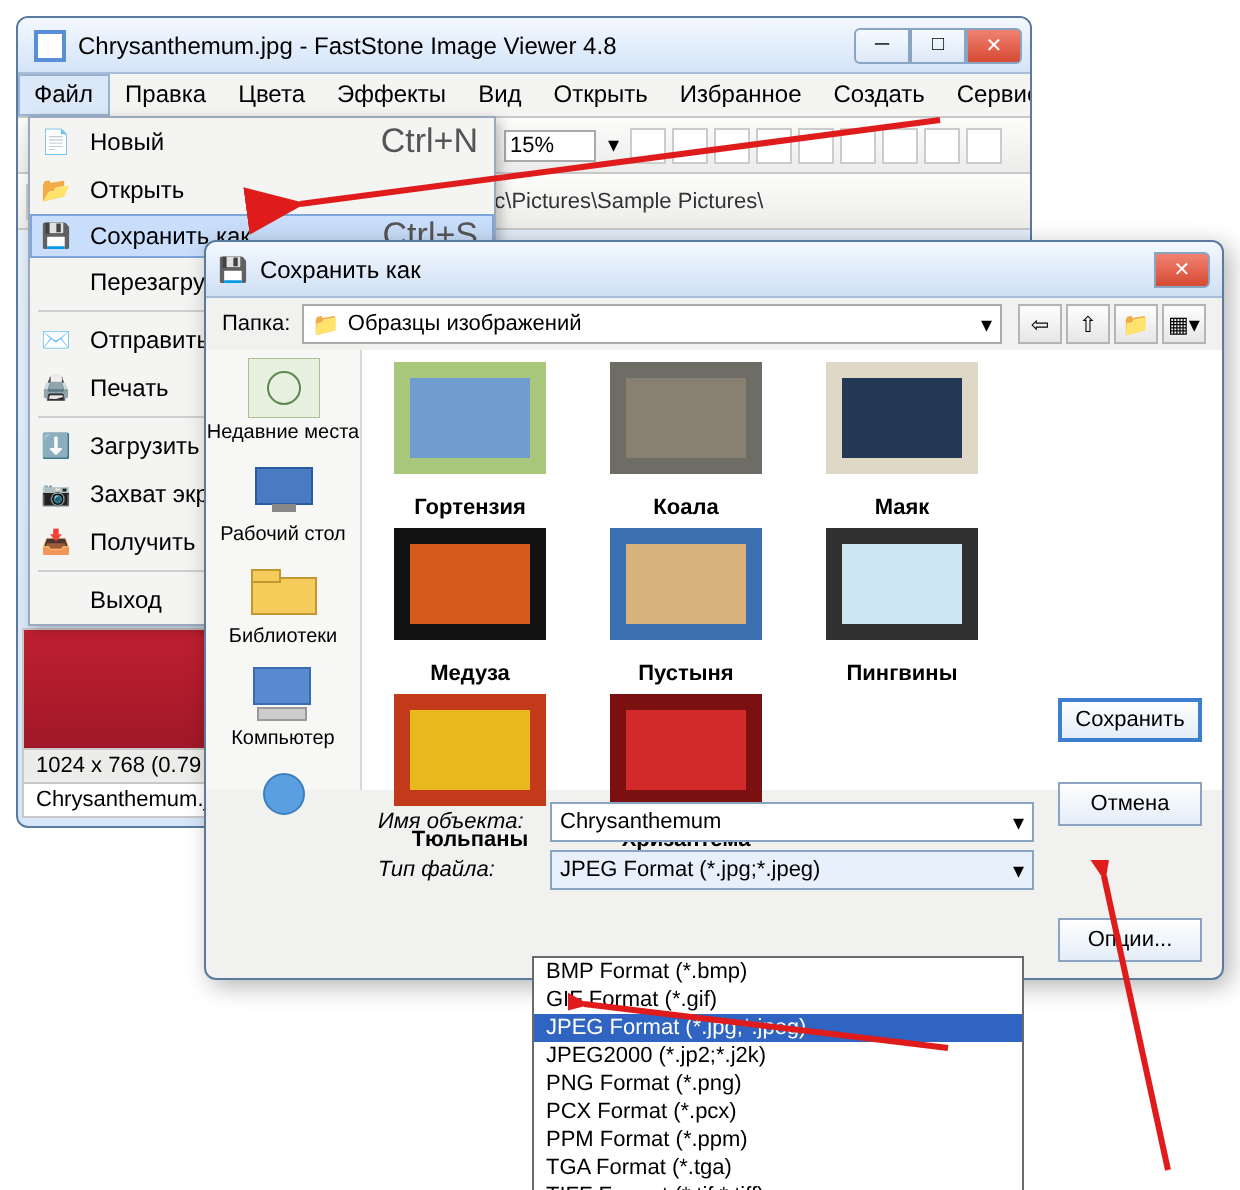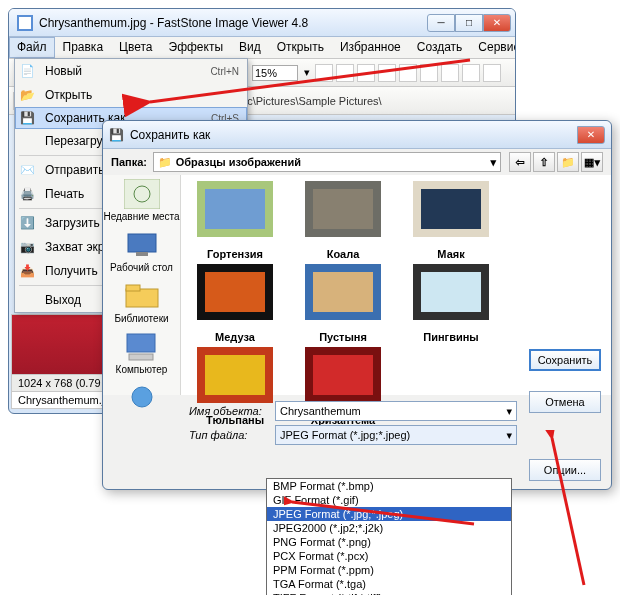--- a/index.html
+++ b/index.html
@@ -33,40 +33,40 @@
   .toolbar2 { height: 28px; background: linear-gradient(#fcfcfa,#ececea); border-bottom: 1px solid #c8c8c8;
     display: flex; align-items: center; padding: 0 4px; gap: 3px; overflow: hidden; }
   .breadcrumb { margin-left: 4px; font-size: 11px; color: #333; white-space: nowrap; }
 
   .file-menu { position: absolute; left: 14px; top: 58px; width: 234px;
     background: #f4f4f2; border: 1px solid #9aa9bc; box-shadow: 2px 2px 6px rgba(0,0,0,.25);
     font-size: 12px; z-index: 5; }
   .file-menu .row { display: flex; align-items: center; height: 24px; padding: 0 8px 0 4px; gap: 8px; }
   .file-menu .row .ic { width: 18px; height: 18px; display: flex; align-items: center; justify-content: center; }
   .file-menu .row .lab { flex: 1; }
-  .file-menu .row .scut { color: #555; font-size: 10px; padding-left: 32px; }
+  .file-menu .row .scut { color: #555; font-size: 17px; padding-left: 32px; }
   .file-menu .row.hl { background: #c9defa; border: 1px solid #7fa6d9; padding: 0 7px 0 3px; height: 22px; }
   .file-menu .sep-row { border-bottom: 1px solid #cfcfcf; margin: 2px 4px; }
 
   .left-panel { position: absolute; left: 8px; bottom: 8px; font-size: 11px; }
   .status-line { background: #ececea; border: 1px solid #c8c8c8; padding: 2px 6px; }
   .fname-line { background: #fff; border: 1px solid #c8c8c8; border-top: none; padding: 2px 6px; }
   .thumb-strip { width: 100px; height: 60px; background: linear-gradient(#c02030,#a01828); margin-bottom: 0; border: 1px solid #c8c8c8; border-bottom: none; }
 
   
   .save-dialog { position: absolute; left: 102px; top: 120px; width: 510px; height: 370px;
     border: 1px solid #5a7aa0; border-radius: 6px; background: #f1f1f0;
     box-shadow: 3px 3px 12px rgba(0,0,0,.3); z-index: 10; overflow: visible; }
   .dlg-title { height: 28px; background: linear-gradient(#f3f8ff,#cfe0f4);
     display: flex; align-items: center; padding: 0 6px; font-size: 12px;
     border-bottom: 1px solid #a7bcd6; border-radius: 6px 6px 0 0; }
   .dlg-title .dlg-close { margin-left: auto; }
 
   .dlg-loc { height: 26px; display: flex; align-items: center; padding: 2px 8px; font-size: 11px;
-    background: #f1f1f0; font-weight: bold; }
+    background: #f1f1f0; }
   .dlg-loc .combo { border: 1px solid #aaa; background: #fff; height: 20px; flex: 1; margin: 0 6px;
     display: flex; align-items: center; padding: 0 4px; }
   .btn-sm { width: 22px; height: 20px; border: 1px solid #b5b5b5; background: linear-gradient(#fefefe,#e6e6e6);
     margin-left: 2px; display: flex; align-items: center; justify-content: center; cursor: pointer; }
 
   .dlg-body { display: flex; height: 220px; }
   .places { width: 78px; background: #f7f7f5; border-right: 1px solid #d8d8d6;
     display: flex; flex-direction: column; align-items: center; padding-top: 4px; font-size: 10px; }
   .place { display: flex; flex-direction: column; align-items: center; gap: 2px; margin-bottom: 8px; cursor: pointer; }
   .place .pic { width: 36px; height: 30px; }

